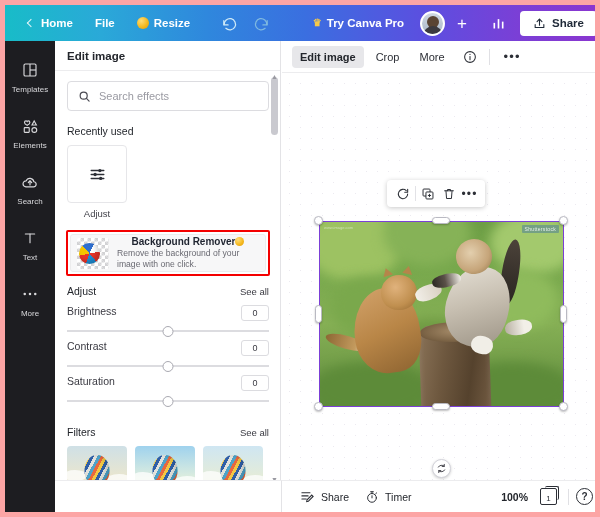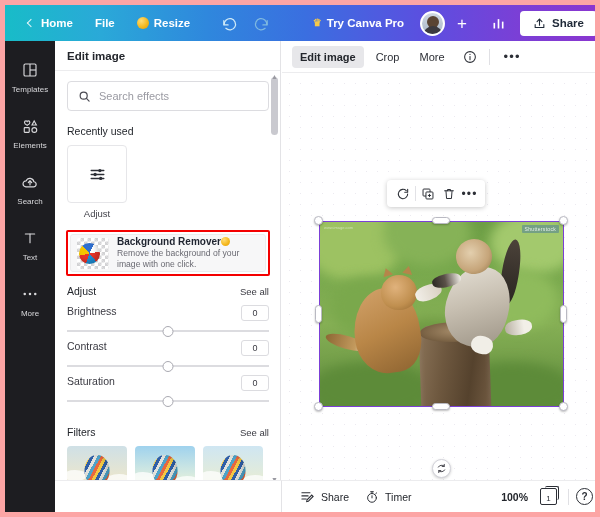--- a/index.html
+++ b/index.html
@@ -161,21 +161,21 @@
       conic-gradient(from 200deg,
         #e8342a 0deg 58deg,
         #f5c400 58deg 116deg,
         #2f6fd0 116deg 185deg,
         #ffffff 185deg 240deg,
         #e8342a 240deg 300deg,
         #1f8fd6 300deg 360deg);
     box-shadow: inset -3px -3px 5px rgba(0,0,0,.18);
   }
   .bgr-texts { min-width: 0; }
-  .bgr-title-row { display:flex; align-items:center; gap: 0; }
+  .bgr-title-row { display:flex; align-items:center; gap: 0; justify-content: center; }
   .bgr-title { font-size: 10px; font-weight: bold; color: #1f2430; white-space: nowrap; }
   .bgr-desc { font-size: 8.6px; color: #6a6a72; line-height: 1.28; margin-top: 1px; }
 
   
   .slider-row { margin-top: 2px; }
   .slider-top { display:flex; align-items:flex-start; justify-content:space-between; }
   .slider-name { font-size: 10.5px; color: #3a3a42; }
   .slider-val {
     width: 28px; height: 16px; border: 1px solid #dcdce0; border-radius: 3px;
     font-size: 9px; color: #3a3a42; display:flex; align-items:center; justify-content:center;

